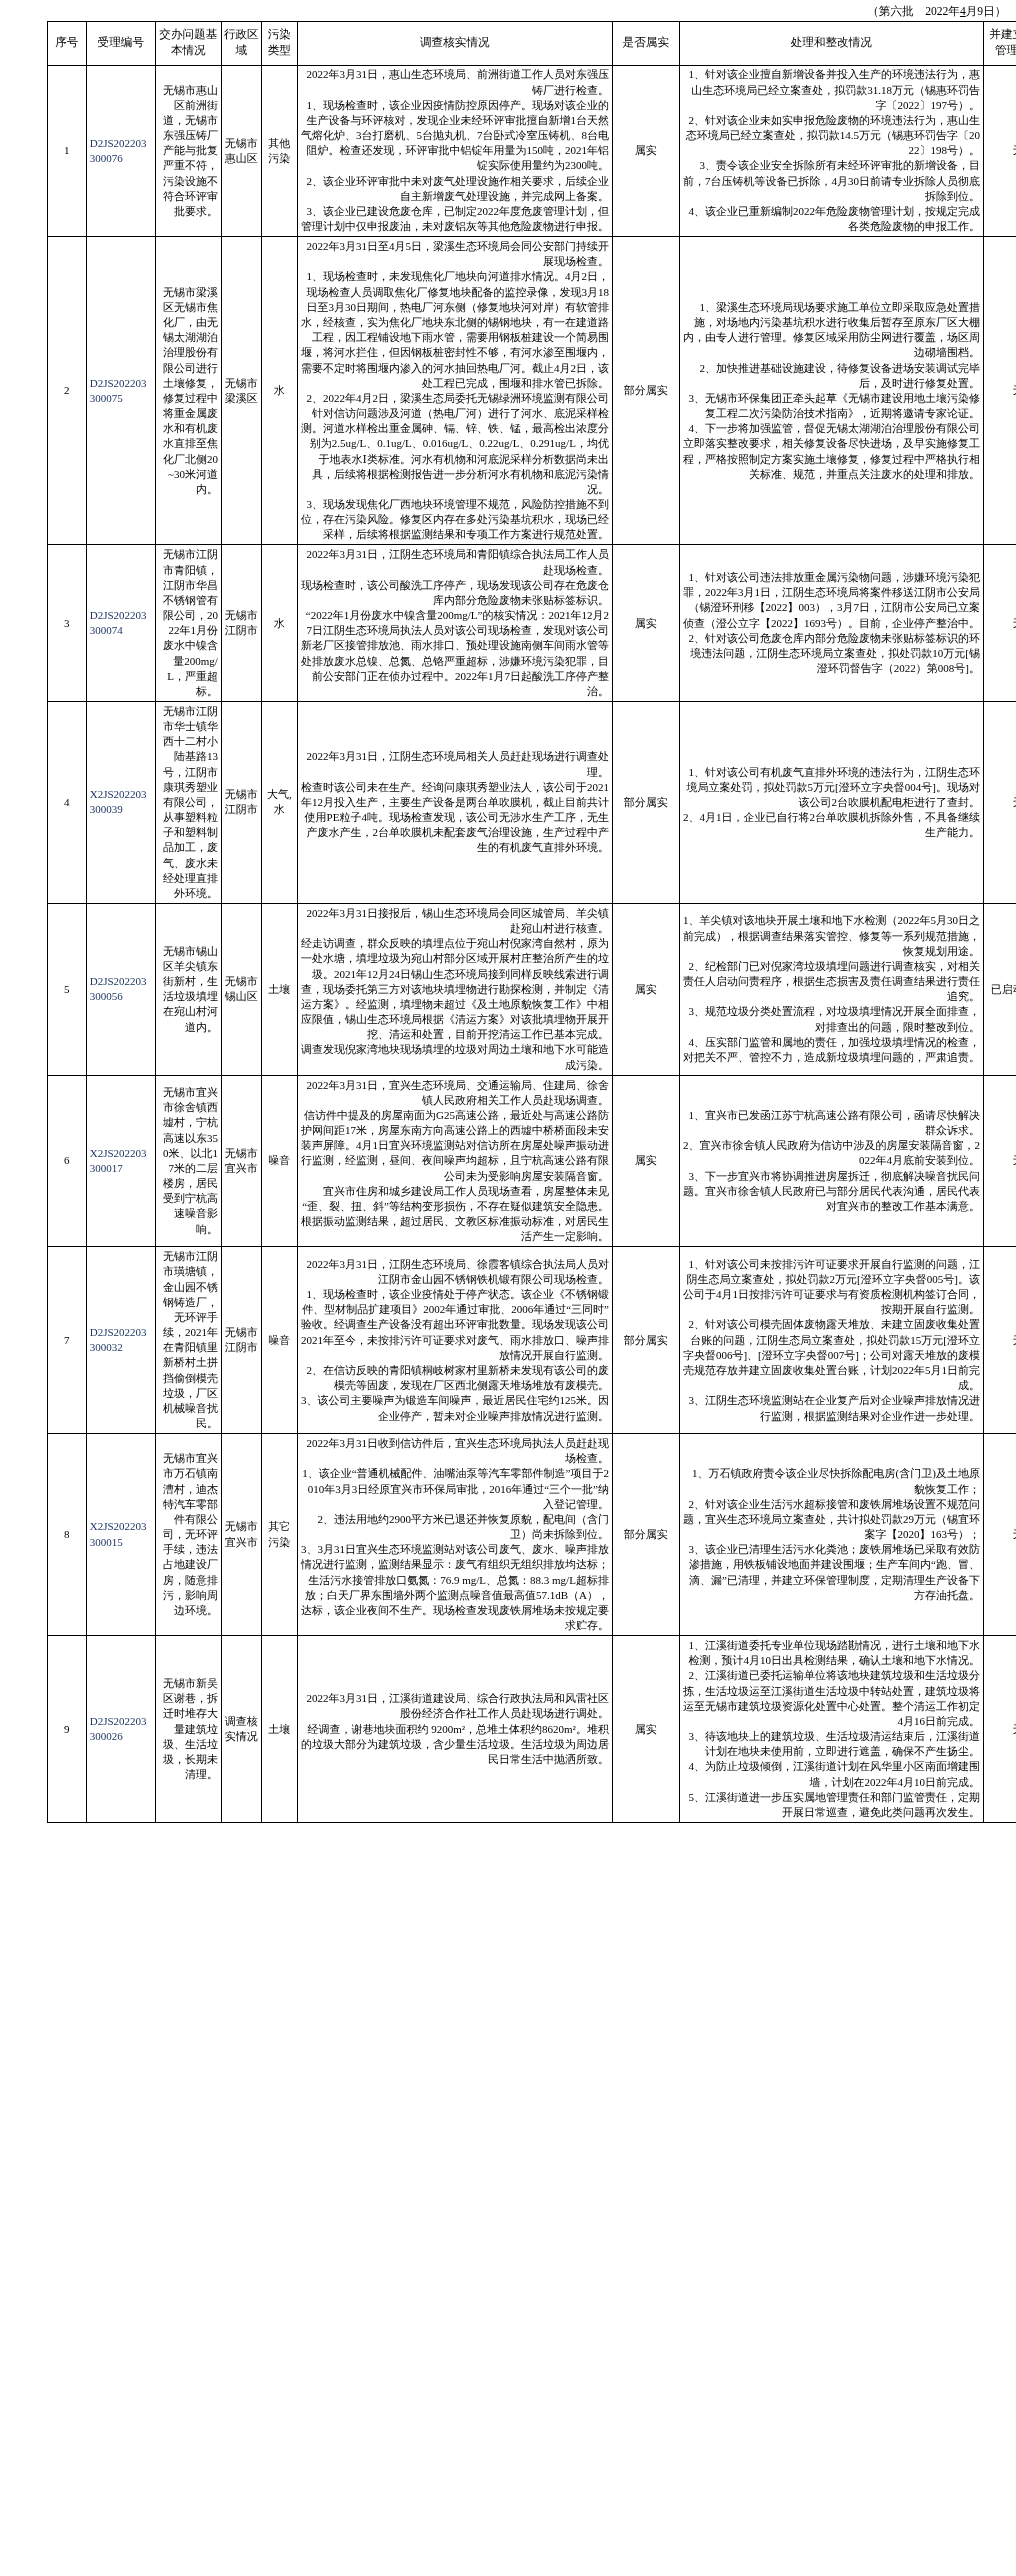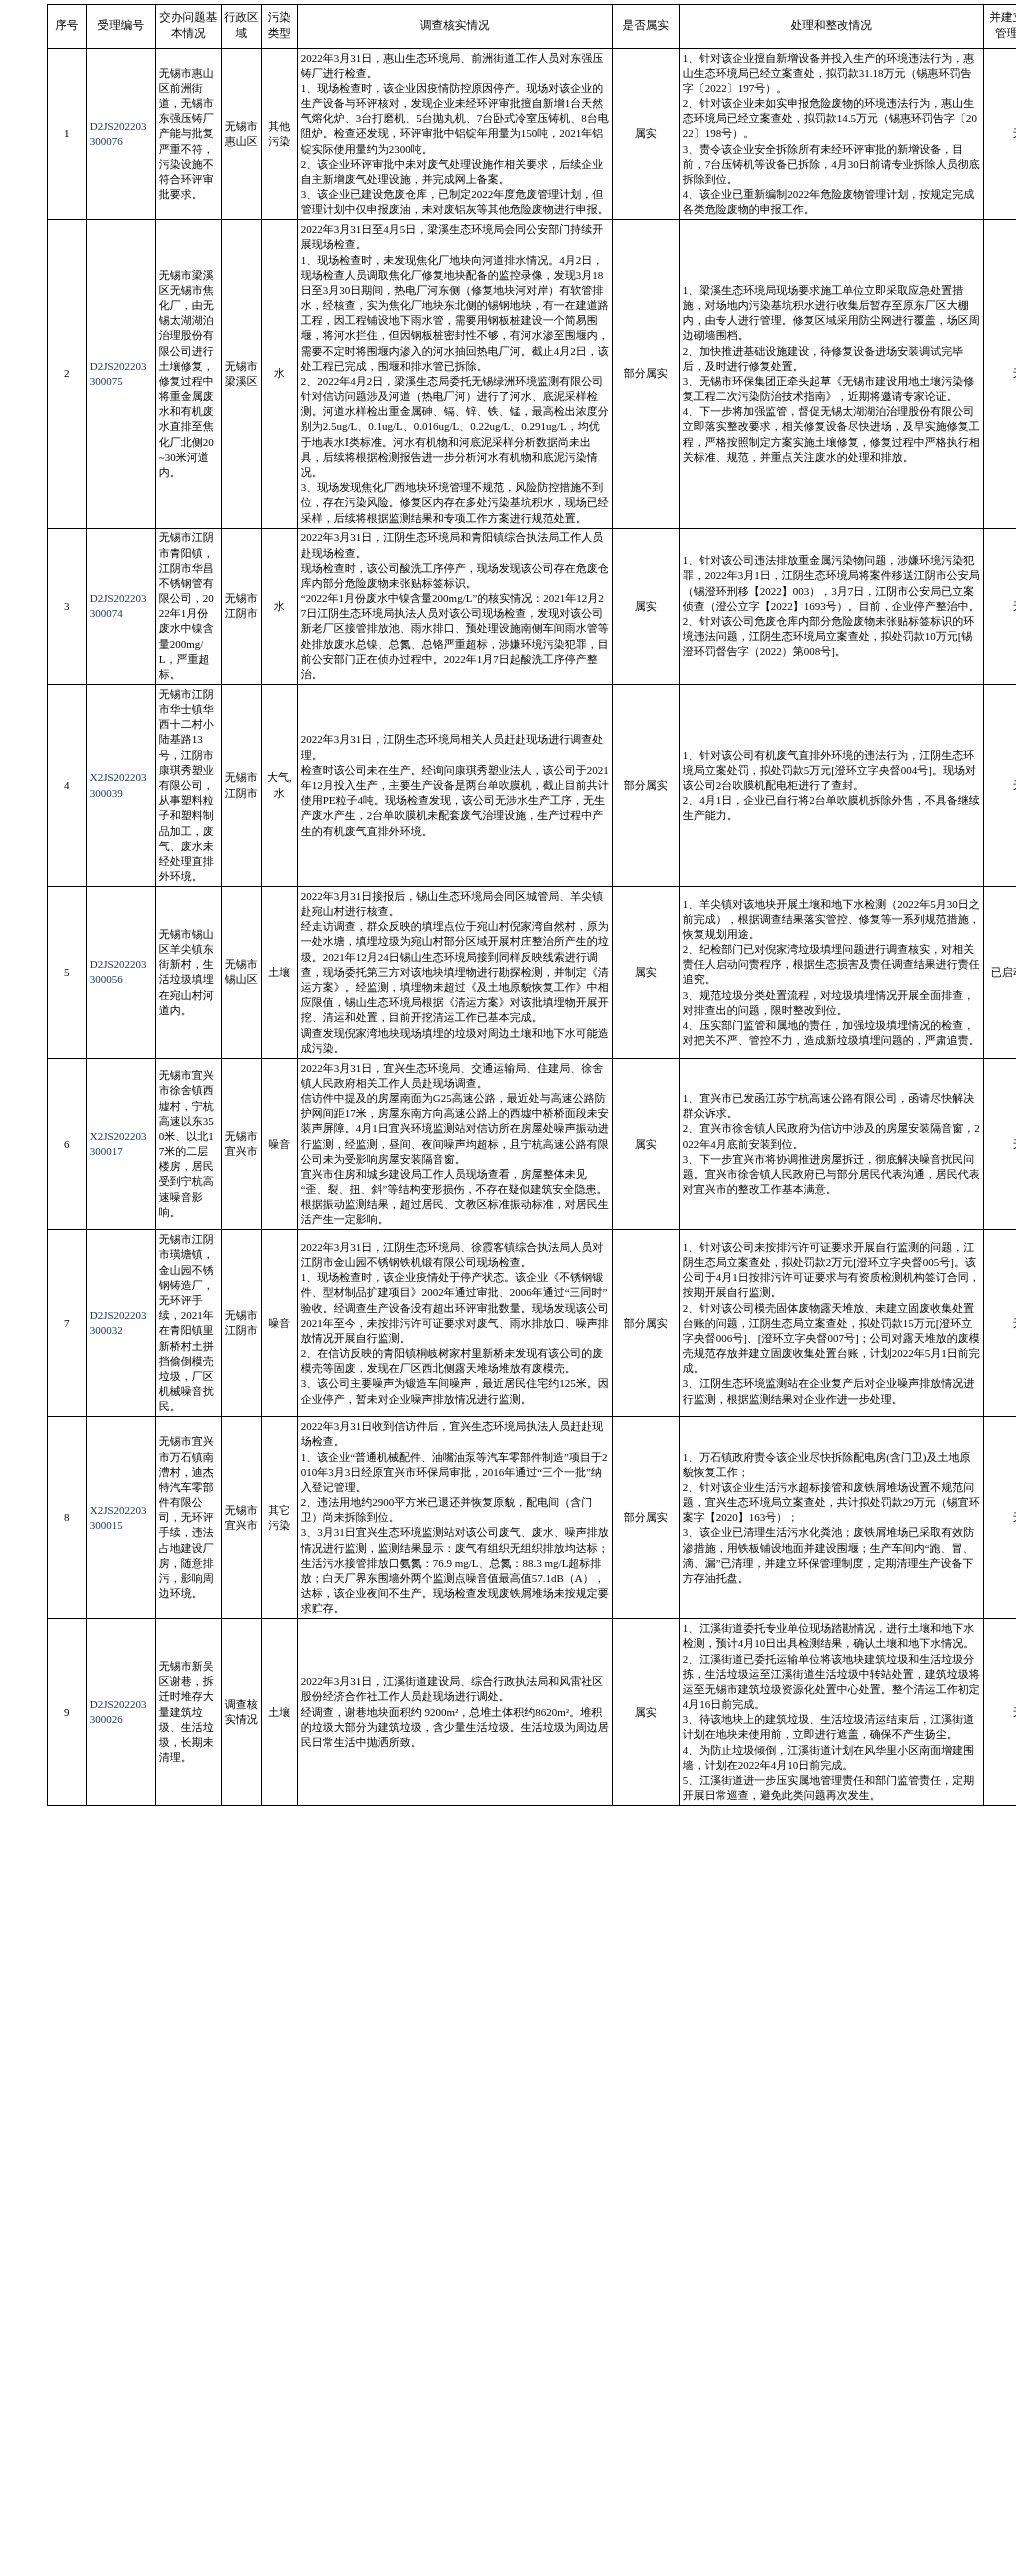--- a/index.html
+++ b/index.html
@@ -40,31 +40,32 @@
     overflow-wrap:break-word;
   }
   table.report th{
     font-weight:normal;
     text-align:center;
     height:39px;
     font-size:11.6px;
     padding:1.9px 1px;
   }
   td.c{text-align:center;}
-  td.l{text-align:left;}
+  td.l{text-align:right;}
   .prewrap{white-space:pre-line;}
   td[data-field="id"]{color:#1f3864;text-align:left;}
   td[data-field="no"]{text-align:center;}
   td[data-field="problem"]{padding:1.9px 1.9px;}
   td[data-field="investigation"], td[data-field="handling"]{padding:2.9px 4.8px;}
 </style>
 </head>
 <body>
 
 <div class="page">
+  <div class="doc-note"><span>（第六批　2022年</span><span class="day">4</span><span>月9日）</span></div>
 
   <table class="report">
     <colgroup>
       <col style="width:39px">
         <col style="width:69px">
         <col style="width:66px">
       <col style="width:40px">
         <col style="width:36px">
         <col style="width:315px">
       <col style="width:67px">

